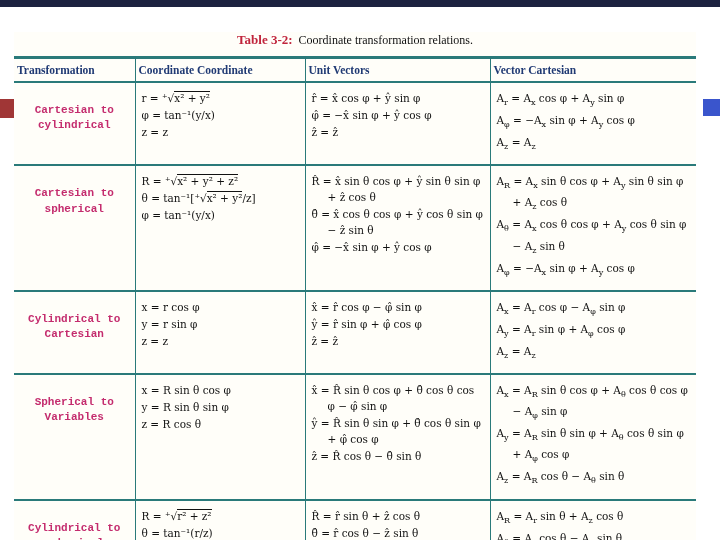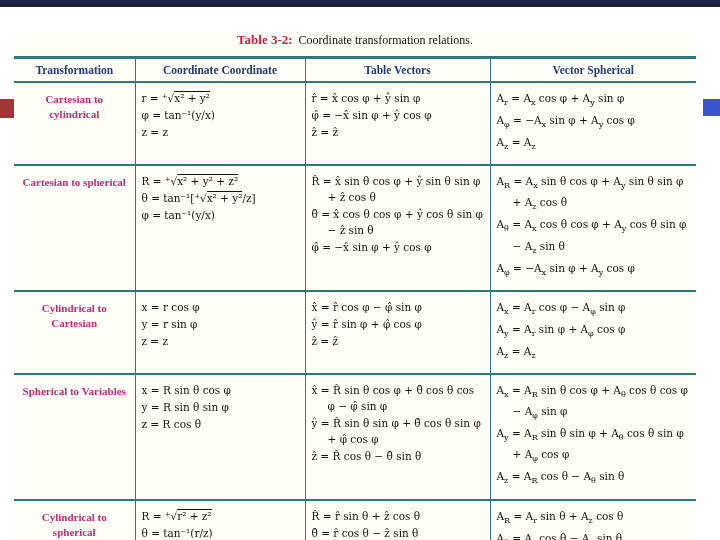--- a/index.html
+++ b/index.html
@@ -9,27 +9,27 @@
   .top-bar { position:absolute; top:0; left:0; width:720px; height:7px; background:var(--top_bar); }
   .accent-left  { position:absolute; left:0;  top:99px; width:14px; height:19px; background:var(--left_square); }
   .accent-right { position:absolute; right:0; top:99px; width:17px; height:17px; background:var(--right_square); }
 
   .table-wrap { position:absolute; left:14px; top:32px; width:682px; background:#fffef9; }
   .table-title { text-align:center; margin-bottom:8px; font-size:12px; color:#111; }
   .title-label { color:var(--title_red); font-weight:bold; font-size:13px; margin-right:6px; }
 
   table { width:100%; border-collapse:collapse; table-layout:fixed;
           border-top:3px solid var(--rule_teal); border-bottom:3px solid var(--rule_teal); }
-  thead th { color:var(--header_navy); font-size:11.5px; font-weight:bold; text-align:center;
+  thead th { color:var(--header_navy); font-size:11.5px; font-weight:bold; text-align:left;
              padding:5px 3px; border-bottom:2px solid var(--rule_teal); }
   th + th, td + td { border-left:1px solid var(--rule_teal); }
   tbody tr + tr { border-top:2px solid var(--rule_teal); }
   td { vertical-align:top; padding:6px 6px 8px; }
   .tname { color:var(--row_label_magenta); font-weight:bold; font-size:11px; text-align:center;
-           padding-top:9px; line-height:1.4; font-family:Liberation Serif, serif; }
+           padding-top:20px; line-height:1.4; font-family:Liberation Mono, monospace; }
   .eqcell { font-family:"DejaVu Serif", serif; font-size:10.5px; color:#111; }
   .eq { line-height:16px; padding-left:16px; text-indent:-16px; margin:1px 0; }
   .eq sub { font-size:8px; }
   .rad { border-top:1px solid #111; }
 </style>
 </head>
 <body>
 
 <div class="slide">
   <div class="top-bar"></div>
@@ -45,22 +45,22 @@
       <colgroup>
         <col style="width:121px">
         <col style="width:170px">
         <col style="width:185px">
         <col style="width:206px">
       </colgroup>
       <thead>
         <tr>
           <th>Transformation</th>
           <th>Coordinate Coordinate</th>
-          <th>Table Vectors</th>
-          <th>Vector Spherical</th>
+          <th>Unit Vectors</th>
+          <th>Vector Cartesian</th>
         </tr>
       </thead>
       <tbody>
           <tr>
             <td class="tname">Cartesian to cylindrical</td>
             <td class="eqcell">
               <div class="eq">r = ⁺√<span class="rad">x² + y²</span></div>
               <div class="eq">φ = tan⁻¹(y/x)</div>
               <div class="eq">z = z</div>
             </td>

